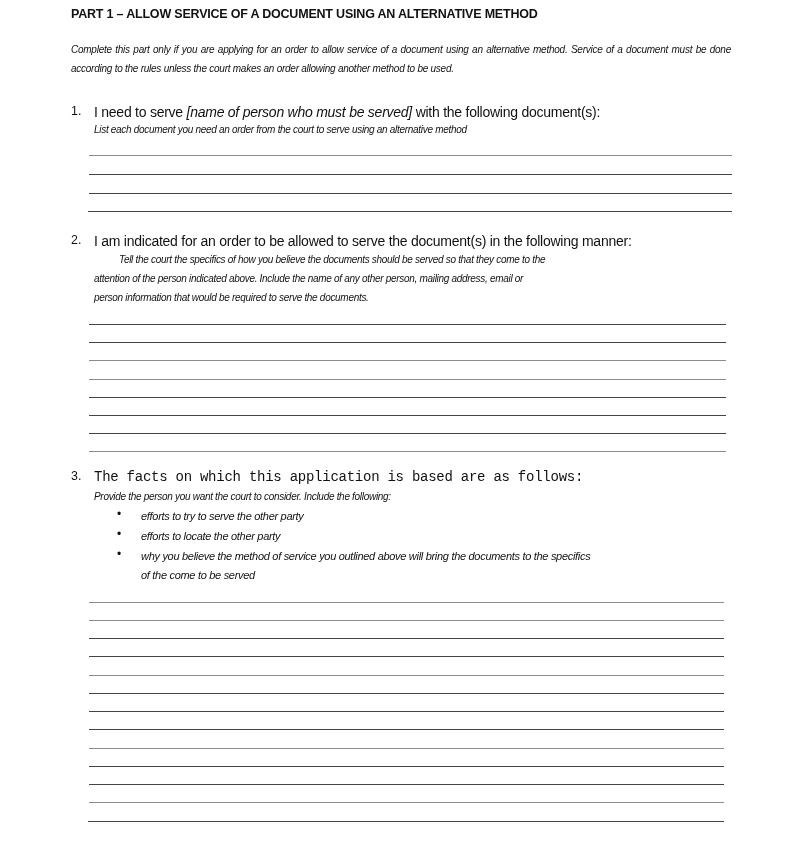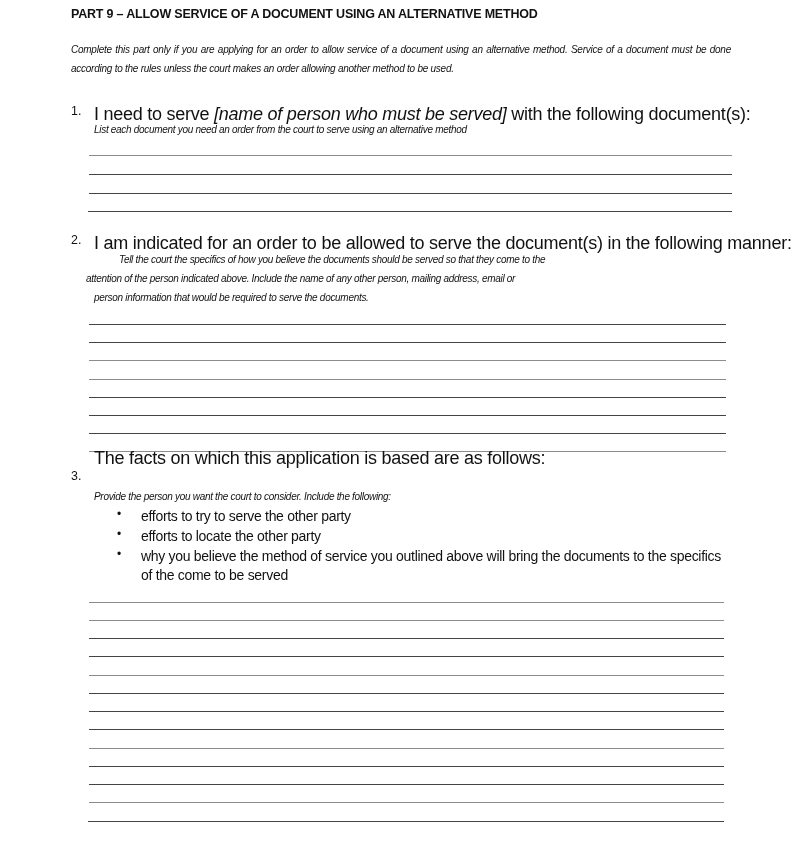--- a/index.html
+++ b/index.html
@@ -10,67 +10,67 @@
     .abs { position: absolute; }
     .title {
       left: 71px; top: 7px; font-size: 12.5px; font-weight: bold;
       letter-spacing: -0.2px; white-space: nowrap;
     }
     .intro {
       left: 71px; top: 40px; width: 660px; font-size: 10px; font-style: italic;
       line-height: 19px; text-align: justify; letter-spacing: -0.25px;
     }
     .num { font-size: 12.4px; left: 71px; }
-    .lead { font-size: 18px; left: 94px; white-space: nowrap; letter-spacing: -0.25px; }
+    .lead { font-size: 14px; left: 94px; white-space: nowrap; letter-spacing: -0.25px; }
     .lead i { font-style: italic; }
     .instr {
       font-size: 10px; font-style: italic; line-height: 19.5px; letter-spacing: -0.3px;
     }
     .bullet-dot { font-size: 12px; left: 117px; }
     .bullet-text {
-      left: 141px; font-size: 14px; line-height: 19.5px;
+      left: 141px; font-size: 11px; font-style: italic; line-height: 19.5px;
       letter-spacing: -0.3px;
     }
     .rule { height: 0; border-top: 1px solid #444444; }
     .rule.light { border-top-color: #8c8c8c; border-top-width: 1.5px; }
   </style>
 </head>
 <body>
 
-<div class="abs title">PART 9 – ALLOW SERVICE OF A DOCUMENT USING AN ALTERNATIVE METHOD</div>
+<div class="abs title">PART 1 – ALLOW SERVICE OF A DOCUMENT USING AN ALTERNATIVE METHOD</div>
 <div class="abs intro">Complete this part only if you are applying for an order to allow service of a document using an alternative method. Service of a document must be done according to the rules unless the court makes an order allowing another method to be used.</div>
 
 <div class="abs num" style="top:104px;">1.</div>
 <div class="abs lead" style="top:104px;"><span>I need to serve </span><i>[name of person who must be served]</i><span> with the following document(s):</span></div>
 <div class="abs instr" style="left:94px; top:120px; white-space:nowrap;">List each document you need an order from the court to serve using an alternative method</div>
 <div>
   <div class="abs rule light" style="left:89px; width:643px; top:155px;"></div>
   <div class="abs rule" style="left:89px; width:643px; top:174px;"></div>
   <div class="abs rule" style="left:89px; width:643px; top:193px;"></div>
   <div class="abs rule" style="left:88px; width:644px; top:211px;"></div>
 </div>
 
 <div class="abs num" style="top:233px;">2.</div>
 <div class="abs lead" style="top:233px;">I am indicated for an order to be allowed to serve the document(s) in the following manner:</div>
 <div class="abs instr" style="left:94px; top:250px; white-space:nowrap;margin-left:25px;">Tell the court the specifics of how you believe the documents should be served so that they come to the</div>
-<div class="abs instr" style="left:86px; top:269px; white-space:nowrap;">attention of the person indicated above. Include the name of any other person, mailing address, email or</div>
+<div class="abs instr" style="left:94px; top:269px; white-space:nowrap;">attention of the person indicated above. Include the name of any other person, mailing address, email or</div>
 <div class="abs instr" style="left:94px; top:288px; white-space:nowrap;">person information that would be required to serve the documents.</div>
 <div>
   <div class="abs rule" style="left:89px; width:637px; top:324px;"></div>
   <div class="abs rule" style="left:89px; width:637px; top:342px;"></div>
   <div class="abs rule light" style="left:89px; width:637px; top:360px;"></div>
   <div class="abs rule light" style="left:89px; width:637px; top:379px;"></div>
   <div class="abs rule" style="left:89px; width:637px; top:397px;"></div>
   <div class="abs rule" style="left:89px; width:637px; top:415px;"></div>
   <div class="abs rule" style="left:89px; width:637px; top:433px;"></div>
   <div class="abs rule light" style="left:89px; width:637px; top:451px;"></div>
 </div>
 
 <div class="abs num" style="top:469px;">3.</div>
-<div class="abs lead" style="top:448px;">The facts on which this application is based are as follows:</div>
+<div class="abs lead" style="top:469px;font-family:Liberation Mono, monospace;">The facts on which this application is based are as follows:</div>
 <div class="abs instr" style="left:94px; top:487px; white-space:nowrap;">Provide the person you want the court to consider. Include the following:</div>
 
 <div class="abs bullet-dot" style="top:507px;">•</div>
 <div class="abs bullet-text" style="top:507px; white-space:nowrap;">efforts to try to serve the other party</div>
 <div class="abs bullet-dot" style="top:527px;">•</div>
 <div class="abs bullet-text" style="top:527px; white-space:nowrap;">efforts to locate the other party</div>
 <div class="abs bullet-dot" style="top:547px;">•</div>
 <div class="abs bullet-text" style="top:547px; white-space:nowrap;">why you believe the method of service you outlined above will bring the documents to the specifics</div>
 <div class="abs bullet-text" style="top:566px; white-space:nowrap;">of the come to be served</div>
 

